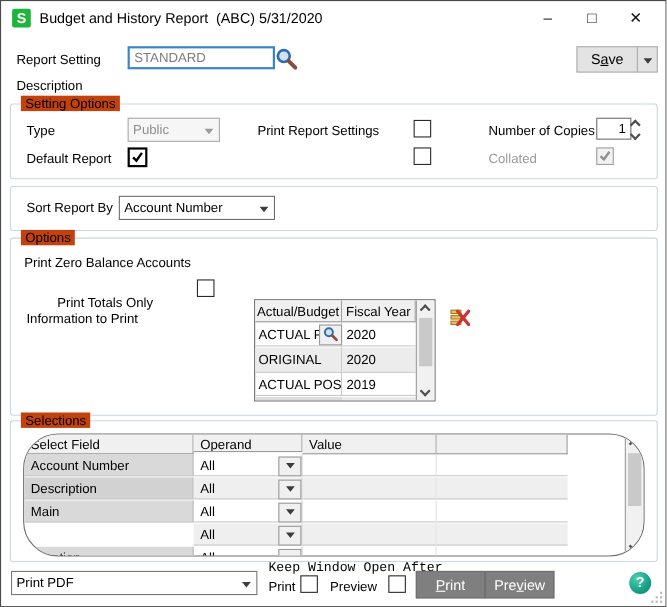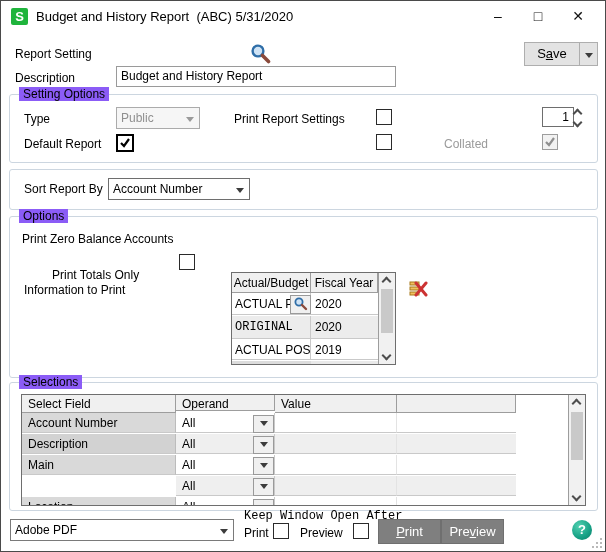--- a/index.html
+++ b/index.html
@@ -28,21 +28,21 @@
               border-top:5px solid #3c3c3c;}
   .combo.dis2{border:1px solid #ababab;background:#f6f6f6;color:#8f8f8f;}
   .combo.dis2 .arr{border-top-color:#9a9a9a;}
   
   .cb{position:absolute;width:14px;height:14px;background:#fff;border:1px solid #2a2a2a;}
   .cb.bold{border:2px solid #000;}
   .cb.gray{border:1px solid #9d9d9d;background:#f2f2f2;}
   .cb svg{position:absolute;left:0;top:0;}
   
   .group{position:absolute;border:1px solid #ccd6e0;border-radius:3px;}
-  .gtitle{position:absolute;top:-8px;left:9px;background:#8b5cf6;padding:0 4px;white-space:nowrap;text-align:right;}
+  .gtitle{position:absolute;top:-8px;left:9px;background:#c2410c;padding:0 4px;white-space:nowrap;text-align:right;}
   
   .btn-light{position:absolute;background:#e3e3e3;border:1px solid #aeaeae;text-align:center;
              font-size:13px;color:#000;}
   .btn-gray{position:absolute;background:#7f7f7f;border:1px solid #6f6f6f;color:#fff;
             text-align:center;font-size:13px;line-height:23px;}
   .u{text-decoration:underline;}
   
   .tbl{position:absolute;background:#fff;border:1px solid #6e6e6e;overflow:hidden;}
   .cell{position:absolute;overflow:hidden;white-space:nowrap;box-sizing:border-box;}
   .hcell{background:#f0f0f0;border-right:1px solid #9d9d9d;border-bottom:1px solid #9d9d9d;}
@@ -66,47 +66,48 @@
 
 <div class="window">
 
   <div class="logo">S</div>
   <div class="title">Budget and History Report  (ABC) 5/31/2020</div>
   <div class="wbtn" style="left:482px;">–</div>
   <div class="wbtn" style="left:522px;">□</div>
   <div class="wbtn" style="left:562px;">✕</div>
 
   <div class="lbl" style="left:14px;top:46px;">Report Setting</div>
+  <div class="field focus" style="left:115px;top:41px;width:122px;height:17px;">STANDARD</div>
   <div class="abs" style="left:249px;top:42px;">
     <svg width="21" height="21" viewBox="0 0 21 21">
       <circle cx="8" cy="8" r="5.4" fill="#cfe3f5" stroke="#2f6ea8" stroke-width="2.4"></circle>
       <line x1="12.5" y1="12.5" x2="18.5" y2="18.5" stroke="#8a4a3c" stroke-width="3.6" stroke-linecap="round"></line>
     </svg>
   </div>
   <div class="btn-light" style="left:523px;top:41px;width:54px;height:22px;line-height:22px;">
     <span>S</span><span class="u">a</span><span>ve</span>
   </div>
   <div class="btn-light" style="left:578px;top:41px;width:17px;height:22px;line-height:22px;">
     <span style="display:inline-block;width:0;height:0;border-left:4px solid transparent;border-right:4px solid transparent;border-top:5px solid #3c3c3c;"></span>
   </div>
 
   <div class="lbl" style="left:14px;top:70px;">Description</div>
-  <div class="field" style="left:115px;top:65px;width:270px;height:19px;">Budget and History Report</div>
 
   <div class="group" style="left:8px;top:93px;width:587px;height:67px;">
     <div class="gtitle">Setting Options</div>
 
     <div class="lbl" style="left:14px;top:17px;">Type</div>
     <div class="combo dis2" style="left:106px;top:12px;width:74px;height:20px;">
       <span>Public</span><span class="arr"></span>
     </div>
 
     <div class="lbl" style="left:224px;top:17px;">Print Report Settings</div>
     <div class="cb" style="left:366px;top:14px;"></div>
 
+    <div class="lbl" style="left:434px;top:17px;">Number of Copies</div>
     <div class="field" style="left:532px;top:12px;width:22px;height:18px;border-color:#6e6e6e;text-align:right;line-height:18px;">1</div>
     <span class="chev up" style="position:absolute;left:564px;top:15px;"></span>
     <span class="chev down" style="position:absolute;left:564px;top:24px;"></span>
 
     <div class="lbl" style="left:14px;top:42px;">Default Report</div>
     <div class="cb bold" style="left:106px;top:39px;">
       <svg width="14" height="14" viewBox="0 0 14 14">
           <polyline points="3,7 6,10 11,3" fill="none" stroke="#000" stroke-width="2.2"></polyline>
         </svg>
     </div>
@@ -144,21 +145,21 @@
 
       <div class="cell" style="left:0;top:20px;width:79px;height:22px;line-height:22px;padding-left:3px;border-bottom:1px solid #c9c9c9;border-right:1px solid #c9c9c9;">ACTUAL POSTINGS</div>
       <div class="ddbtn" style="left:58px;top:22px;width:19px;height:17px;">
         <svg width="15" height="15" viewBox="0 0 15 15">
           <circle cx="6" cy="6" r="3.6" fill="#cfe3f5" stroke="#2f6ea8" stroke-width="1.8"></circle>
           <line x1="9" y1="9" x2="13" y2="13" stroke="#8a4a3c" stroke-width="2.4" stroke-linecap="round"></line>
         </svg>
       </div>
       <div class="cell" style="left:79px;top:20px;width:67px;height:22px;line-height:22px;padding-left:4px;border-bottom:1px solid #c9c9c9;">2020</div>
 
-      <div class="cell" style="left:0;top:43px;width:79px;height:22px;line-height:22px;padding-left:3px;background:#ececec;border-right:1px solid #c9c9c9;font-family:Liberation Mono, monospace;">ORIGINAL</div>
+      <div class="cell" style="left:0;top:43px;width:79px;height:22px;line-height:22px;padding-left:3px;background:#ececec;border-right:1px solid #c9c9c9;">ORIGINAL</div>
       <div class="cell" style="left:79px;top:43px;width:67px;height:22px;line-height:22px;padding-left:4px;background:#ececec;">2020</div>
 
       <div class="cell" style="left:0;top:65px;width:79px;height:22px;line-height:22px;padding-left:3px;border-top:1px solid #c9c9c9;border-bottom:1px solid #c9c9c9;border-right:1px solid #c9c9c9;">ACTUAL POSTINGS</div>
       <div class="cell" style="left:79px;top:65px;width:67px;height:22px;line-height:22px;padding-left:4px;border-top:1px solid #c9c9c9;border-bottom:1px solid #c9c9c9;">2019</div>
 
       <div class="cell" style="left:0;top:88px;width:79px;height:3px;background:#dcdcdc;"></div>
       <div class="cell" style="left:79px;top:88px;width:67px;height:3px;background:#e9e9e9;"></div>
 
       <div class="sb" style="left:146px;top:0;width:16px;height:91px;">
         <span class="chev up" style="top:5px;"></span>
@@ -174,21 +175,21 @@
         <rect x="1" y="13" width="9" height="3" fill="#f0c060" stroke="#a87818" stroke-width="1"></rect>
         <line x1="7" y1="4" x2="17" y2="16" stroke="#cc3333" stroke-width="3" stroke-linecap="round"></line>
         <line x1="17" y1="4" x2="7" y2="16" stroke="#cc3333" stroke-width="3" stroke-linecap="round"></line>
       </svg>
     </div>
   </div>
 
   <div class="group" style="left:8px;top:381px;width:587px;height:127px;">
     <div class="gtitle">Selections</div>
 
-    <div class="tbl" style="left:11px;top:11px;width:563px;height:110px;">
+    <div class="tbl" style="left:11px;top:11px;width:563px;height:110px;border-radius:32px;">
 
       <div class="cell hcell" style="left:0;top:0;width:154px;height:18px;line-height:18px;padding-left:6px;">Select Field</div>
       <div class="cell hcell" style="left:154px;top:0;width:99px;height:16px;line-height:18px;padding-left:6px;">Operand</div>
       <div class="cell hcell" style="left:253px;top:0;width:122px;height:18px;line-height:18px;padding-left:6px;">Value</div>
       <div class="cell hcell" style="left:375px;top:0;width:119px;height:18px;"></div>
 
       <div class="cell" style="left:0;top:18px;width:154px;height:20px;line-height:20px;padding-left:6px;background:#d9d9d9;border-right:1px solid #bcbcbc;border-bottom:1px solid #c9c9c9;">Account Number</div>
       <div class="cell" style="left:154px;top:18px;width:99px;height:20px;line-height:20px;padding-left:6px;border-right:1px solid #c9c9c9;border-bottom:1px solid #c9c9c9;">All</div>
       <div class="ddbtn" style="left:231px;top:20px;width:19px;height:16px;line-height:14px;"><span class="tri"></span></div>
       <div class="cell" style="left:253px;top:18px;width:122px;height:20px;border-right:1px solid #e3e3e3;border-bottom:1px solid #c9c9c9;"></div>
@@ -218,21 +219,21 @@
 
       <div class="sb" style="left:546px;top:0;width:16px;height:110px;">
         <span class="chev up" style="top:5px;"></span>
         <div class="thumb" style="top:17px;height:48px;"></div>
         <span class="chev down" style="bottom:5px;"></span>
       </div>
     </div>
   </div>
 
   <div class="combo" style="left:9px;top:518px;width:214px;height:20px;border-color:#7a7a7a;">
-    <span>Adobe PDF</span><span class="arr"></span>
+    <span>Print PDF</span><span class="arr"></span>
   </div>
 
   <div class="lbl" style="left:243px;top:508px;font-family:Liberation Mono, monospace;">Keep Window Open After</div>
   <div class="lbl" style="left:243px;top:525px;">Print</div>
   <div class="cb" style="left:272px;top:522px;"></div>
   <div class="lbl" style="left:299px;top:525px;">Preview</div>
   <div class="cb" style="left:352px;top:522px;"></div>
 
   <div class="btn-gray" style="left:377px;top:518px;width:61px;height:23px;">
     <span></span><span class="u">P</span><span>rint</span>

